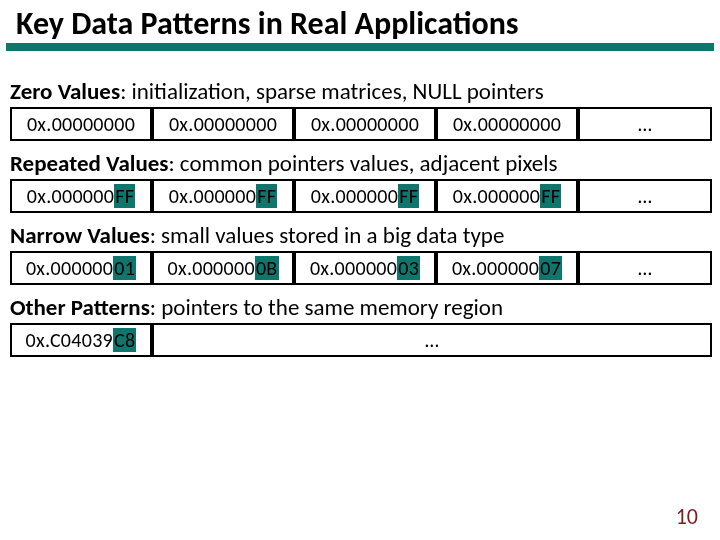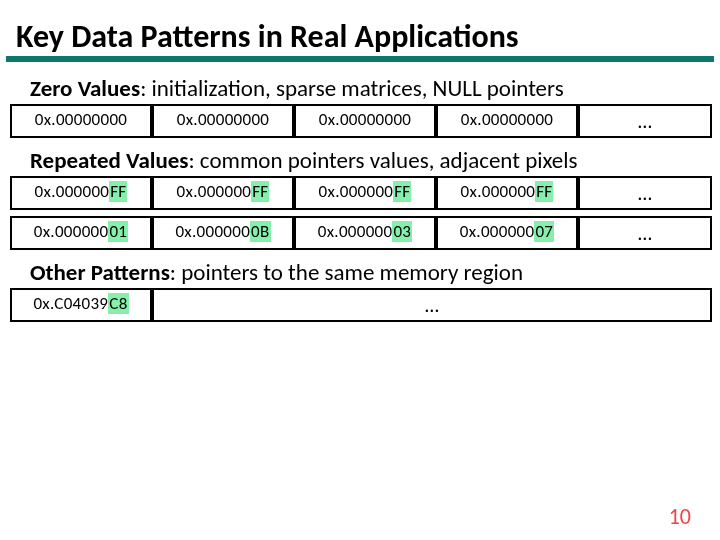--- a/index.html
+++ b/index.html
@@ -8,68 +8,67 @@
     padding: 0;
     width: 720px;
     height: 540px;
     background: #fff;
     color: #000;
     position: relative;
   }
   .title {
     font-size: 32px;
     font-weight: bold;
-    padding: 17px 10px 0 10px;
-    border-bottom: 6px solid #0f766e;
-    margin: 0 6px 10px 6px;
+    padding: 4px 10px 0 10px;
+    border-bottom: 8px solid #0f766e;
+    margin: 0 6px 24px 6px;
   }
   .section-label {
     font-size: 23px;
     padding: 2px 16px 0 10px;
     margin-top: 4px;
-    margin-left: 20px;
   }
   .section-name {
     font-weight: bold;
   }
   .row {
     display: flex;
     margin: 2px 8px 6px 10px;
     align-items: stretch;
   }
   .cell {
     flex: 0 0 142px;
     border: 2px solid #000;
-    font-size: 17px;
+    font-size: 20px;
     text-align: center;
     padding: 3px 0 3px 0;
     position: relative;
     box-sizing: border-box;
     letter-spacing: 0.3px;
     font-family: Calibri, Arial, sans-serif;
     white-space: nowrap;
   }
   .ell {
     flex: 1;
     border: 2px solid #000;
     font-size: 20px;
     text-align: center;
     padding: 3px 0;
     box-sizing: border-box;
   }
   .hl {
-    background: #86efac;
+    background: #0f766e;
     padding: 0 1px;
   }
   .page-num {
     position: absolute;
     bottom: 10px;
-    right: 29px;
+    right: 22px;
     font-size: 22px;
-    color: #ef4444;
+    color: #7f1d1d;
   }
 </style>
 </head>
 <body>
 
 <div class="title">Key Data Patterns in Real Applications</div>
 
 <div id="sections">
     <div class="section-label"><span class="section-name">Zero Values</span><span>: initialization,  sparse matrices, NULL pointers</span></div>
     <div class="row">
@@ -80,20 +79,21 @@
       <div class="ell">…</div>
     </div>
     <div class="section-label"><span class="section-name">Repeated Values</span><span>: common pointers values, adjacent pixels</span></div>
     <div class="row">
       <div class="cell"><span>0x.000000</span><span class="hl">FF</span></div>
       <div class="cell"><span>0x.000000</span><span class="hl">FF</span></div>
       <div class="cell"><span>0x.000000</span><span class="hl">FF</span></div>
       <div class="cell"><span>0x.000000</span><span class="hl">FF</span></div>
       <div class="ell">…</div>
     </div>
+    <div class="section-label"><span class="section-name">Narrow Values</span><span>: small values stored in a big data type</span></div>
     <div class="row">
       <div class="cell"><span>0x.000000</span><span class="hl">01</span></div>
       <div class="cell"><span>0x.000000</span><span class="hl">0B</span></div>
       <div class="cell"><span>0x.000000</span><span class="hl">03</span></div>
       <div class="cell"><span>0x.000000</span><span class="hl">07</span></div>
       <div class="ell">…</div>
     </div>
     <div class="section-label"><span class="section-name">Other Patterns</span><span>: pointers to the same memory region</span></div>
     <div class="row">
       <div class="cell"><span>0x.C04039</span><span class="hl">C8</span></div>

